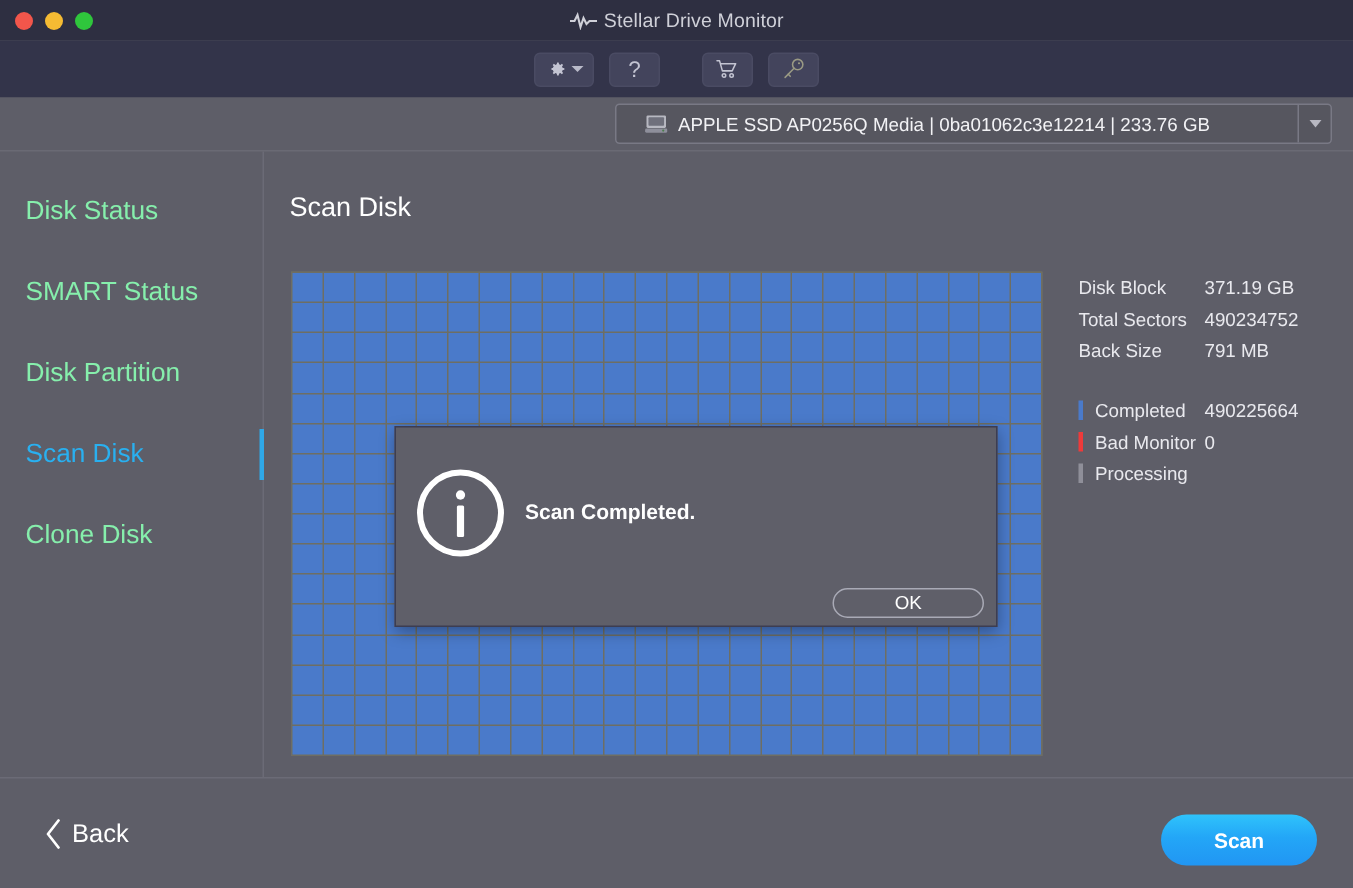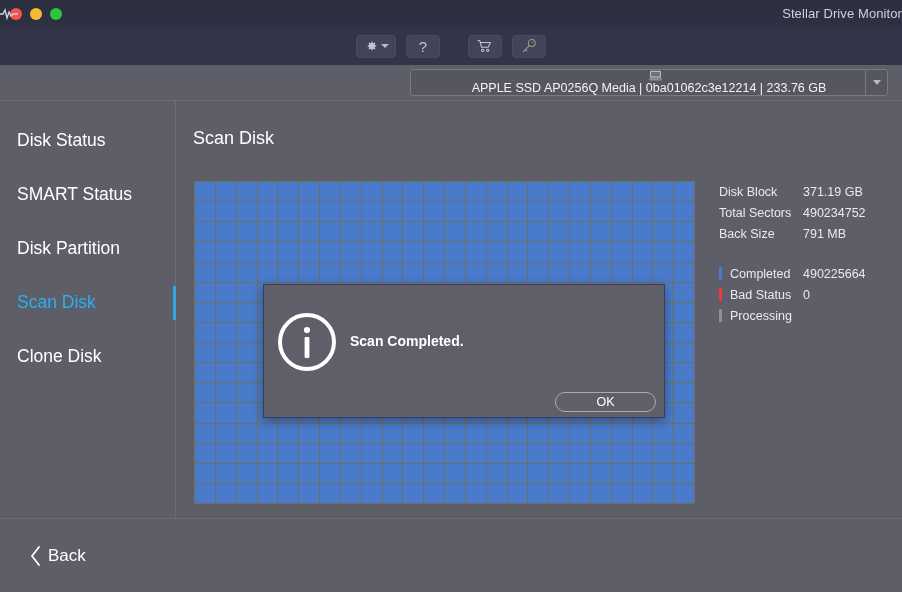--- a/index.html
+++ b/index.html
@@ -25,21 +25,21 @@
     position: absolute; top: 8px; left: 10px;
     display: flex; gap: 8px;
   }
   .dot { width: 12px; height: 12px; border-radius: 50%; }
   .dot.red    { background: #f2564b; }
   .dot.yellow { background: #f5bb33; }
   .dot.green  { background: #2fc63c; }
 
   .title-wrap {
     position: absolute; top: 0; left: 0; width: 902px; height: 27px;
-    display: flex; align-items: center; justify-content: space-between;
+    display: flex; align-items: center; justify-content: center;
     gap: 5px;
   }
   .pulse-icon { display: block; }
   .app-title {
     font-size: 13px; color: #cfd0d8; letter-spacing: .1px;
   }
 
   
   .toolbar {
     position: absolute; top: 27px; left: 0;
@@ -73,21 +73,21 @@
     width: 902px; height: 36px;
     background: #5e5e68;
     border-bottom: 1px solid #6a6a74;
   }
   .drive-select {
     position: absolute; top: 4px; left: 410px;
     width: 478px; height: 27px;
     background: #56565f;
     border: 1px solid #797985;
     border-radius: 3px;
-    display: flex; align-items: center; flex-direction: column;
+    display: flex; align-items: center;
   }
   .drive-icon { margin-left: 19px; margin-right: 7px; display: block; }
   .drive-text {
     font-size: 12.5px; color: #f2f2f5; white-space: nowrap;
   }
   .drive-arrow-box {
     position: absolute; right: 0; top: 0;
     width: 22px; height: 100%;
     border-left: 1px solid #797985;
     display: flex; align-items: center; justify-content: center;
@@ -104,21 +104,21 @@
     position: absolute; top: 101px; left: 0;
     width: 176px; height: 417px;
     border-right: 1px solid #6b6b76;
   }
   .nav-item {
     position: absolute; left: 0; width: 176px; height: 54px;
     display: flex; align-items: center;
   }
   .nav-label {
     margin-left: 17px;
-    font-size: 17.5px; color: #ffffff;
+    font-size: 17.5px; color: #86efac;
     white-space: nowrap;
   }
   .nav-item.active .nav-label { color: #29b0f0; }
   .nav-marker {
     position: absolute; right: 0px; top: 11px;
     width: 3px; height: 34px; background: #2fa8e8;
     display: none;
   }
   .nav-item.active .nav-marker { display: block; }
 
@@ -717,21 +717,21 @@
     </div>
 
     <div class="legend">
       <div class="info-row">
         <span class="swatch" style="background:#4a7aca"></span>
         <span class="info-key">Completed</span>
         <span class="info-val">490225664</span>
       </div>
       <div class="info-row">
         <span class="swatch" style="background:#ee3a3a"></span>
-        <span class="info-key">Bad Status</span>
+        <span class="info-key">Bad Monitor</span>
         <span class="info-val">0</span>
       </div>
       <div class="info-row">
         <span class="swatch" style="background:#8f8f99"></span>
         <span class="info-key">Processing</span>
         <span class="info-val"></span>
       </div>
     </div>
   </div>
 
@@ -751,14 +751,17 @@
 
   <div class="bottombar">
     <div class="back-btn">
       <svg class="back-chevron" width="11" height="20" viewBox="0 0 11 20">
         <polyline points="9,1 2,10 9,19" fill="none" stroke="#ffffff" stroke-width="1.8" stroke-linecap="round" stroke-linejoin="round"></polyline>
       </svg>
       <span class="back-label">Back</span>
     </div>
   </div>
 
+  <div class="scan-btn">
+    <span class="scan-btn-label">Scan</span>
+  </div>
 
 </div>
 
 </body></html>

